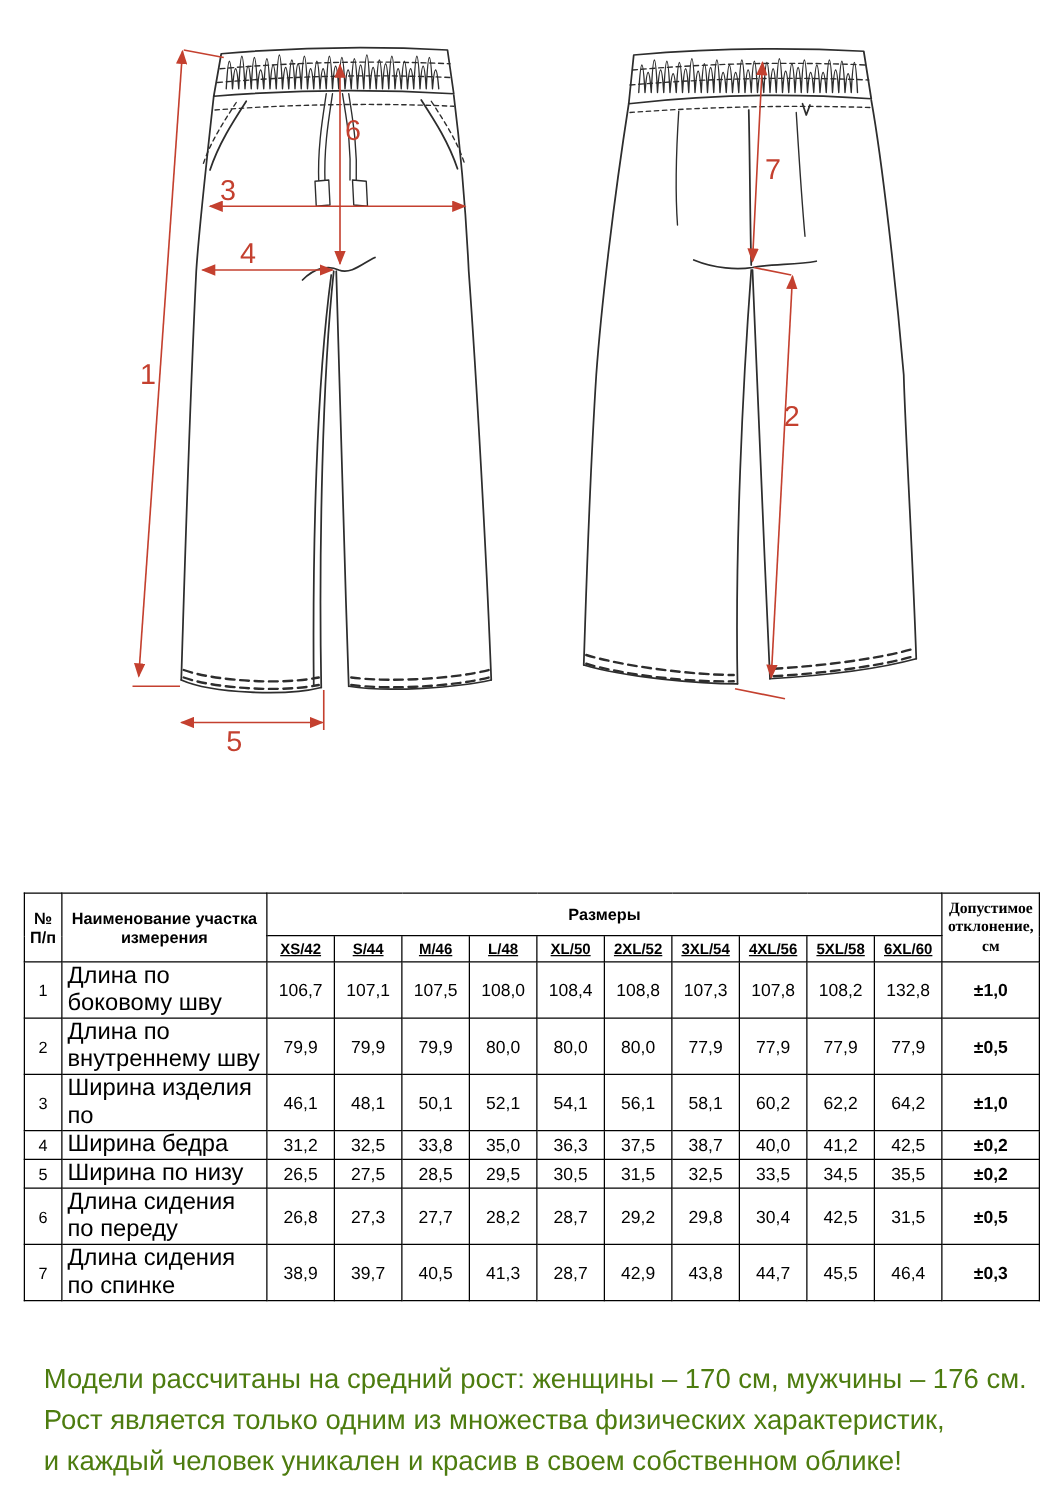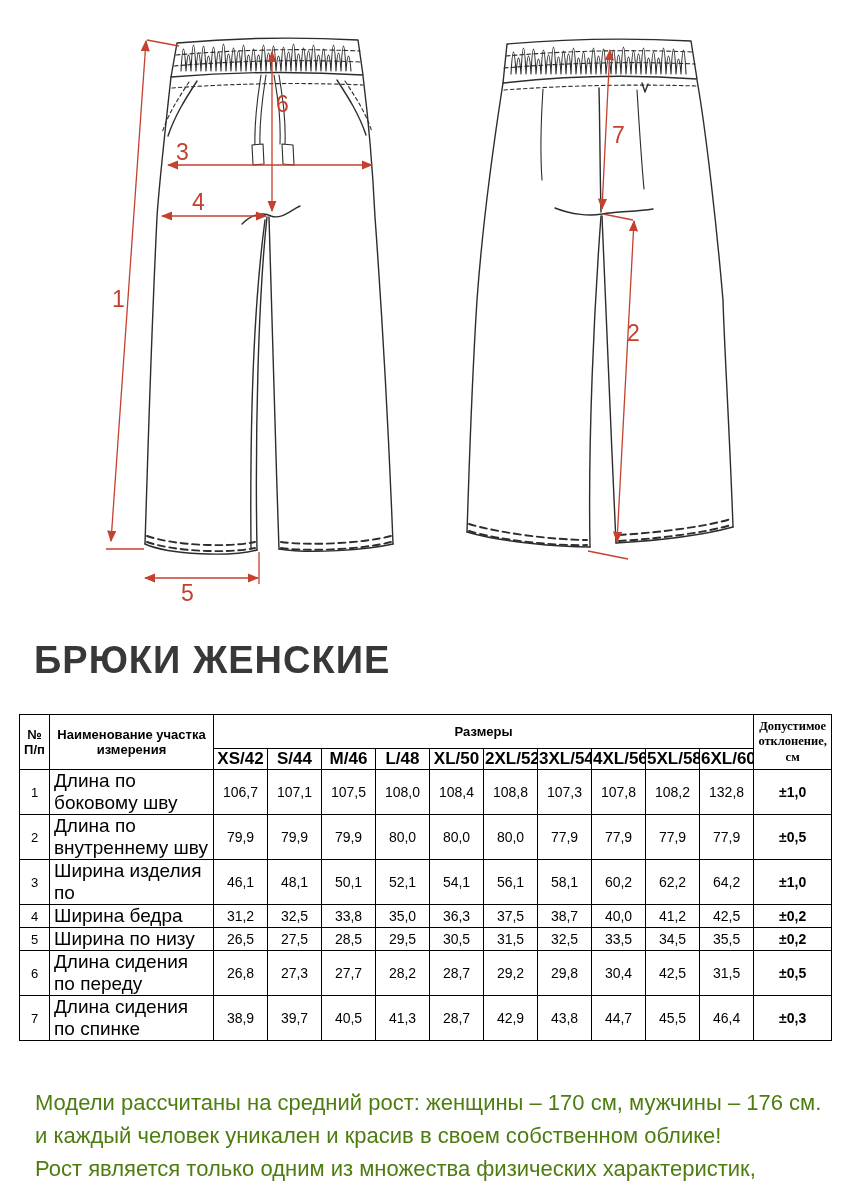--- a/index.html
+++ b/index.html
@@ -20,21 +20,21 @@
   .red-fill{fill:var(--accent);}
   
   .title{position:absolute;left:34px;top:641px;margin:0;font-size:38px;line-height:1;
          font-weight:bold;letter-spacing:1px;color:#383838;}
   
   .size-table{position:absolute;left:19px;top:714px;width:812px;border-collapse:collapse;
               table-layout:fixed;color:#000;border:1.5px solid #000;}
   .size-table th,.size-table td{border:1px solid #000;overflow:hidden;}
   .size-table th{font-weight:bold;font-size:13px;text-align:center;padding:0 1px;vertical-align:middle;}
   .size-table thead tr.group-row th{height:33px;}
-  .size-table thead tr.sizes-row th{height:20px;font-size:17px;}
+  .size-table thead tr.sizes-row th{height:20px;font-size:12px;text-decoration:underline;}
   .size-table th.tol-h{font-size:12.5px;line-height:1.25;font-family:Liberation Serif, serif;}
   .size-table td{height:18px;font-size:14px;text-align:center;vertical-align:middle;padding:0 1px;}
   .size-table td.num{font-size:13px;}
   .size-table td.name{text-align:left;font-size:19px;padding:0 4px;}
   .size-table td.tol{font-weight:bold;}
   .size-table tbody tr.tall td{height:27px;}
   
   .footer{position:absolute;left:35px;top:1086px;width:800px;font-size:22px;
           line-height:33px;color:#4d7c0f;}
 </style>
@@ -116,21 +116,20 @@
     <g class="red">
       <path d="M610,50 C607,105 604,165 602,209" marker-start="url(#arr)" marker-end="url(#arr)"></path>
       <path d="M634,221 L617,542" marker-start="url(#arr)" marker-end="url(#arr)"></path>
       <path d="M603,214 L633,220"></path>
       <path d="M588,551 L628,559"></path>
       <text x="612" y="143">7</text>
       <text x="627" y="341">2</text>
     </g>
   </svg>
 
-  <h1 class="title">БРЮКИ ЖЕНСКИЕ</h1>
 
   <table class="size-table">
     <colgroup>
       <col style="width:30px">
         <col style="width:164px">
       <col style="width:54px">
         <col style="width:54px">
         <col style="width:54px">
         <col style="width:54px">
       <col style="width:54px">
@@ -268,16 +267,16 @@
           <td class="val">44,7</td>
           <td class="val">45,5</td>
           <td class="val">46,4</td>
           <td class="tol">±0,3</td>
         </tr>
       </tbody>
   </table>
 
   <div class="footer">
     <div>Модели рассчитаны на средний рост: женщины – 170 см, мужчины – 176 см.</div>
+    <div>Рост является только одним из множества физических характеристик,</div>
     <div>и каждый человек уникален и красив в своем собственном облике!</div>
-    <div>Рост является только одним из множества физических характеристик,</div>
   </div>
 </div>
 
 </body></html>

